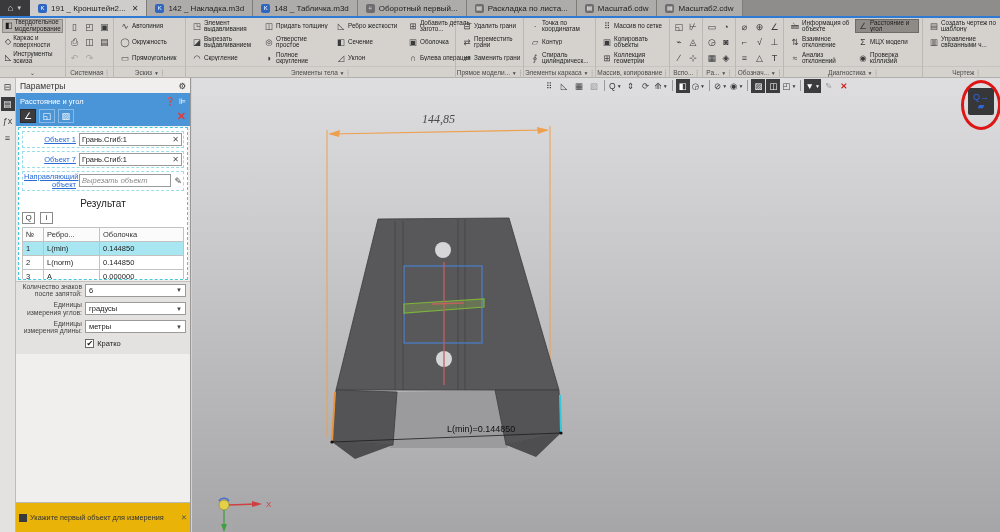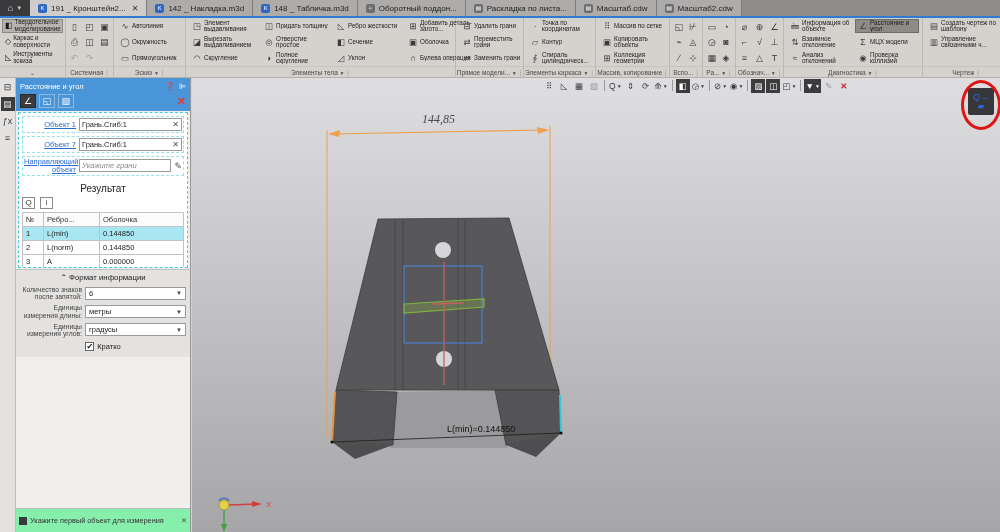--- a/index.html
+++ b/index.html
@@ -71,21 +71,21 @@
   table.res td.nam { width:40px; } table.res td.val { width:60px; }
   .fmt { background:#e4e2e0; border-top:1px solid #c5c2be; }
   .fmt .fhead { text-align:center; font-size:7.8px; padding:3px 0; color:#222; }
   .fmt .fr { display:flex; align-items:center; gap:3px; padding:1px 4px 3px; }
   .fmt .fl { width:62px; text-align:right; font-size:6.8px; color:#444; line-height:1.05; }
   .fmt .sel2 { flex:1; height:13px; background:#fff; border:1px solid #9a9a9a; display:flex; align-items:center; padding:0 3px; font-size:7.5px; }
   .fmt .sel2 .dd { margin-left:auto; font-size:6px; color:#444; }
   .chkrow { display:flex; align-items:center; justify-content:center; gap:3px; padding:2px 0 6px; font-size:7.5px; }
   .chk { width:9px; height:9px; border:1px solid #666; background:#fff; font-size:8px; line-height:8px; text-align:center; color:#1a1a1a; }
   .pspacer { flex:1; background:#f0efee; }
-  .prompt { height:24px; background:#86efac; border-top:1px solid #bbb; display:flex; align-items:center; gap:3px; padding:0 3px; font-size:7.3px; color:#333; }
+  .prompt { height:30px; background:#eab308; border-top:1px solid #bbb; display:flex; align-items:center; gap:3px; padding:0 3px; font-size:7.3px; color:#333; }
   .prompt .pi { width:8px; height:8px; background:#3a3a3c; }
   .prompt .px { margin-left:auto; color:#555; }
 
   
   .viewport { position:absolute; left:192px; top:78px; width:808px; height:454px; background:linear-gradient(#dedee0, #a6a6a9); overflow:hidden; }
   .vtoolbar { position:absolute; left:350px; top:0px; height:15px; display:flex; align-items:center; gap:1px; }
   .vbtn { height:14px; min-width:14px; display:flex; align-items:center; justify-content:center; font-size:8.5px; color:#3a3a3c; padding:0 1px; }
   .vbtn.sel { background:#3c3c3e; color:#fff; }
   .vbtn.dim { color:#9a9a9c; }
   .vbtn .dd { font-size:5px; margin-left:1px; }
@@ -112,21 +112,21 @@
     <div class="tab">
       <span class="docicon">K</span>
       <span>142 _ Накладка.m3d</span>
     </div>
     <div class="tab">
       <span class="docicon">K</span>
       <span>148 _ Табличка.m3d</span>
     </div>
     <div class="tab">
       <span class="docicon draw">⌗</span>
-      <span>Оборотный поддон...</span>
+      <span>Оборотный первый...</span>
     </div>
     <div class="tab">
       <span class="docicon draw">▤</span>
       <span>Раскладка по листа...</span>
     </div>
     <div class="tab">
       <span class="docicon draw">▤</span>
       <span>Масштаб.cdw</span>
     </div>
     <div class="tab">
@@ -412,20 +412,24 @@
   </div>
 
   <div class="lstrip">
     <div class="si">⊟</div>
     <div class="si sel">▤</div>
     <div class="si">ƒx</div>
     <div class="si">≡</div>
   </div>
 
   <div class="panel">
+    <div class="phead">
+      <span>Параметры</span>
+      <span>⚙</span>
+    </div>
     <div class="pblue">
       <div class="row1">
         <span>Расстояние и угол</span>
         <span style="display:flex;gap:4px">
             <span class="hic">❓</span>
             <span class="hic">⊫</span>
           </span>
       </div>
       <div class="row2">
         <span class="tbtn sel">∠</span>
@@ -445,21 +449,21 @@
       <div class="frow">
         <span class="flabel">Объект 7</span>
         <span class="fbox">
             <span>Грань.Сгиб:1</span>
             <span class="clr">✕</span>
           </span>
       </div>
       <div class="frow">
         <span class="flabel">Направляющий объект</span>
         <span class="fbox">
-            <span class="ph">Укажите грани</span>
+            <span class="ph">Вырезать объект</span>
           </span>
         <span class="pick">✎</span>
       </div>
       <div class="resT">Результат</div>
       <div class="miniicons">
         <span class="mi">Q</span>
         <span class="mi">i</span>
       </div>
       <table class="res">
         <tbody>
@@ -481,39 +485,38 @@
         <tr>
           <td class="num">3</td>
               <td class="nam">A</td>
               <td class="val">0.000000</td>
         </tr>
       </tbody>
         </table>
       <div style="flex:1"></div>
     </div>
     <div class="fmt">
-      <div class="fhead">⌃ <span>Формат информации</span></div>
       <div class="fr">
         <span class="fl">Количество знаков после запятой:</span>
         <span class="sel2">
             <span>6</span>
             <span class="dd">▼</span>
           </span>
       </div>
       <div class="fr">
+        <span class="fl">Единицы измерения углов:</span>
+        <span class="sel2">
+            <span>градусы</span>
+            <span class="dd">▼</span>
+          </span>
+      </div>
+      <div class="fr">
         <span class="fl">Единицы измерения длины:</span>
         <span class="sel2">
             <span>метры</span>
-            <span class="dd">▼</span>
-          </span>
-      </div>
-      <div class="fr">
-        <span class="fl">Единицы измерения углов:</span>
-        <span class="sel2">
-            <span>градусы</span>
             <span class="dd">▼</span>
           </span>
       </div>
       <div class="chkrow">
         <span class="chk">✔</span>
         <span>Кратко</span>
       </div>
     </div>
     <div class="pspacer"></div>
     <div class="prompt">

